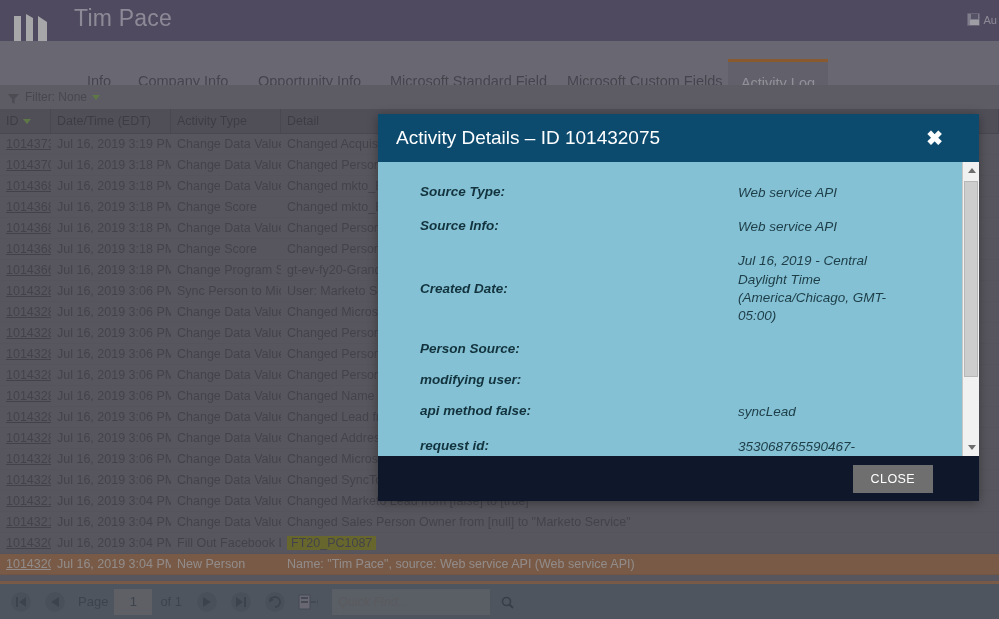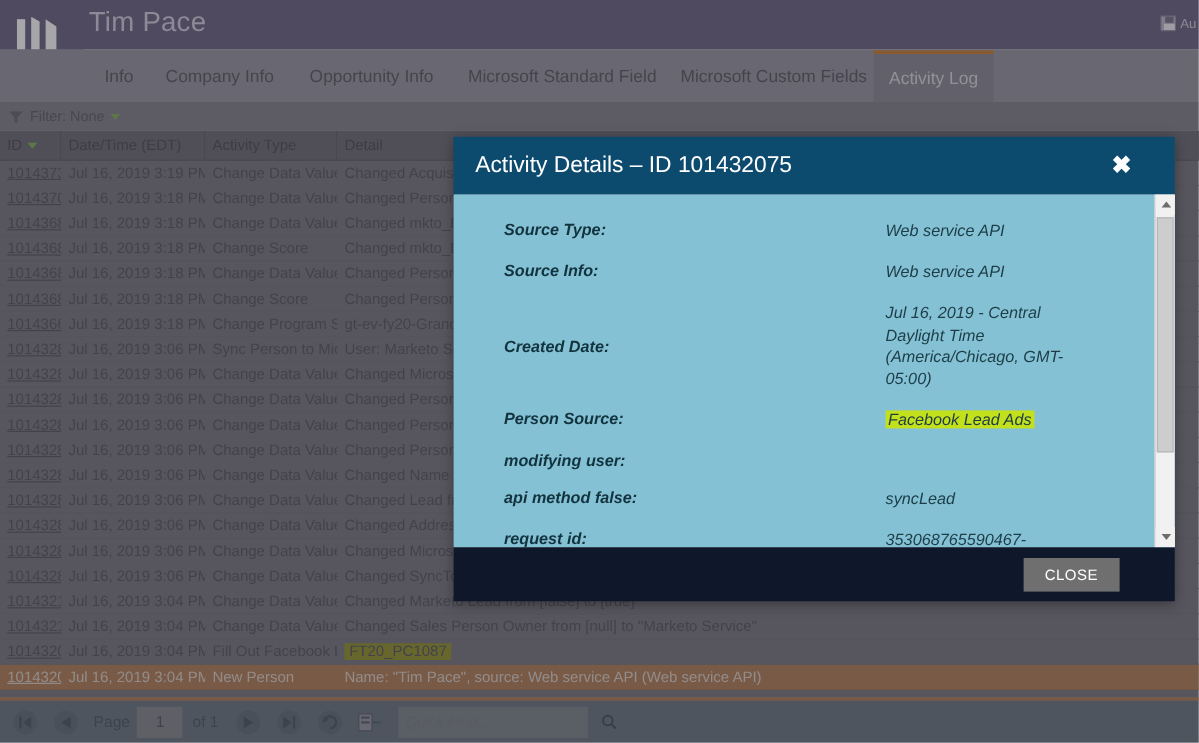--- a/index.html
+++ b/index.html
@@ -47,21 +47,21 @@
     content: ""; position: absolute; left: 2px; bottom: 0; width: 9px; height: 5px;
     background: #efedf3;
   }
 
   
   .tabstrip {
     position: absolute; top: 41px; left: 0; width: 999px; height: 44px;
     background: #8e8b97;
   }
   .tab {
-    position: absolute; top: 1px; height: 44px;
+    position: absolute; top: 18px; height: 44px;
     display: flex; align-items: center; justify-content: center;
     font-size: 14.5px; color: #4e4b57; padding: 16px 13px; white-space: nowrap;
   }
   .tab.active {
     background: #827f8c; color: #d8d5de;
     border-top: 3px solid #c8741f;
   }
 
   
   .filterbar {
@@ -445,21 +445,20 @@
           <div class="drow">
             <div class="dlabel">Source Info:</div>
             <div class="dvalue">Web service API</div>
           </div>
           <div class="drow tall">
             <div class="dlabel">Created Date:</div>
             <div class="dvalue">Jul 16, 2019 - Central Daylight Time (America/Chicago, GMT-05:00)</div>
           </div>
           <div class="drow">
             <div class="dlabel">Person Source:</div>
-            <div class="dvalue"><span class="hl">Facebook Lead Ads</span></div>
           </div>
           <div class="drow">
             <div class="dlabel">modifying user:</div>
             <div class="dvalue"></div>
           </div>
           <div class="drow">
             <div class="dlabel">api method false:</div>
             <div class="dvalue">syncLead</div>
           </div>
           <div class="drow">

